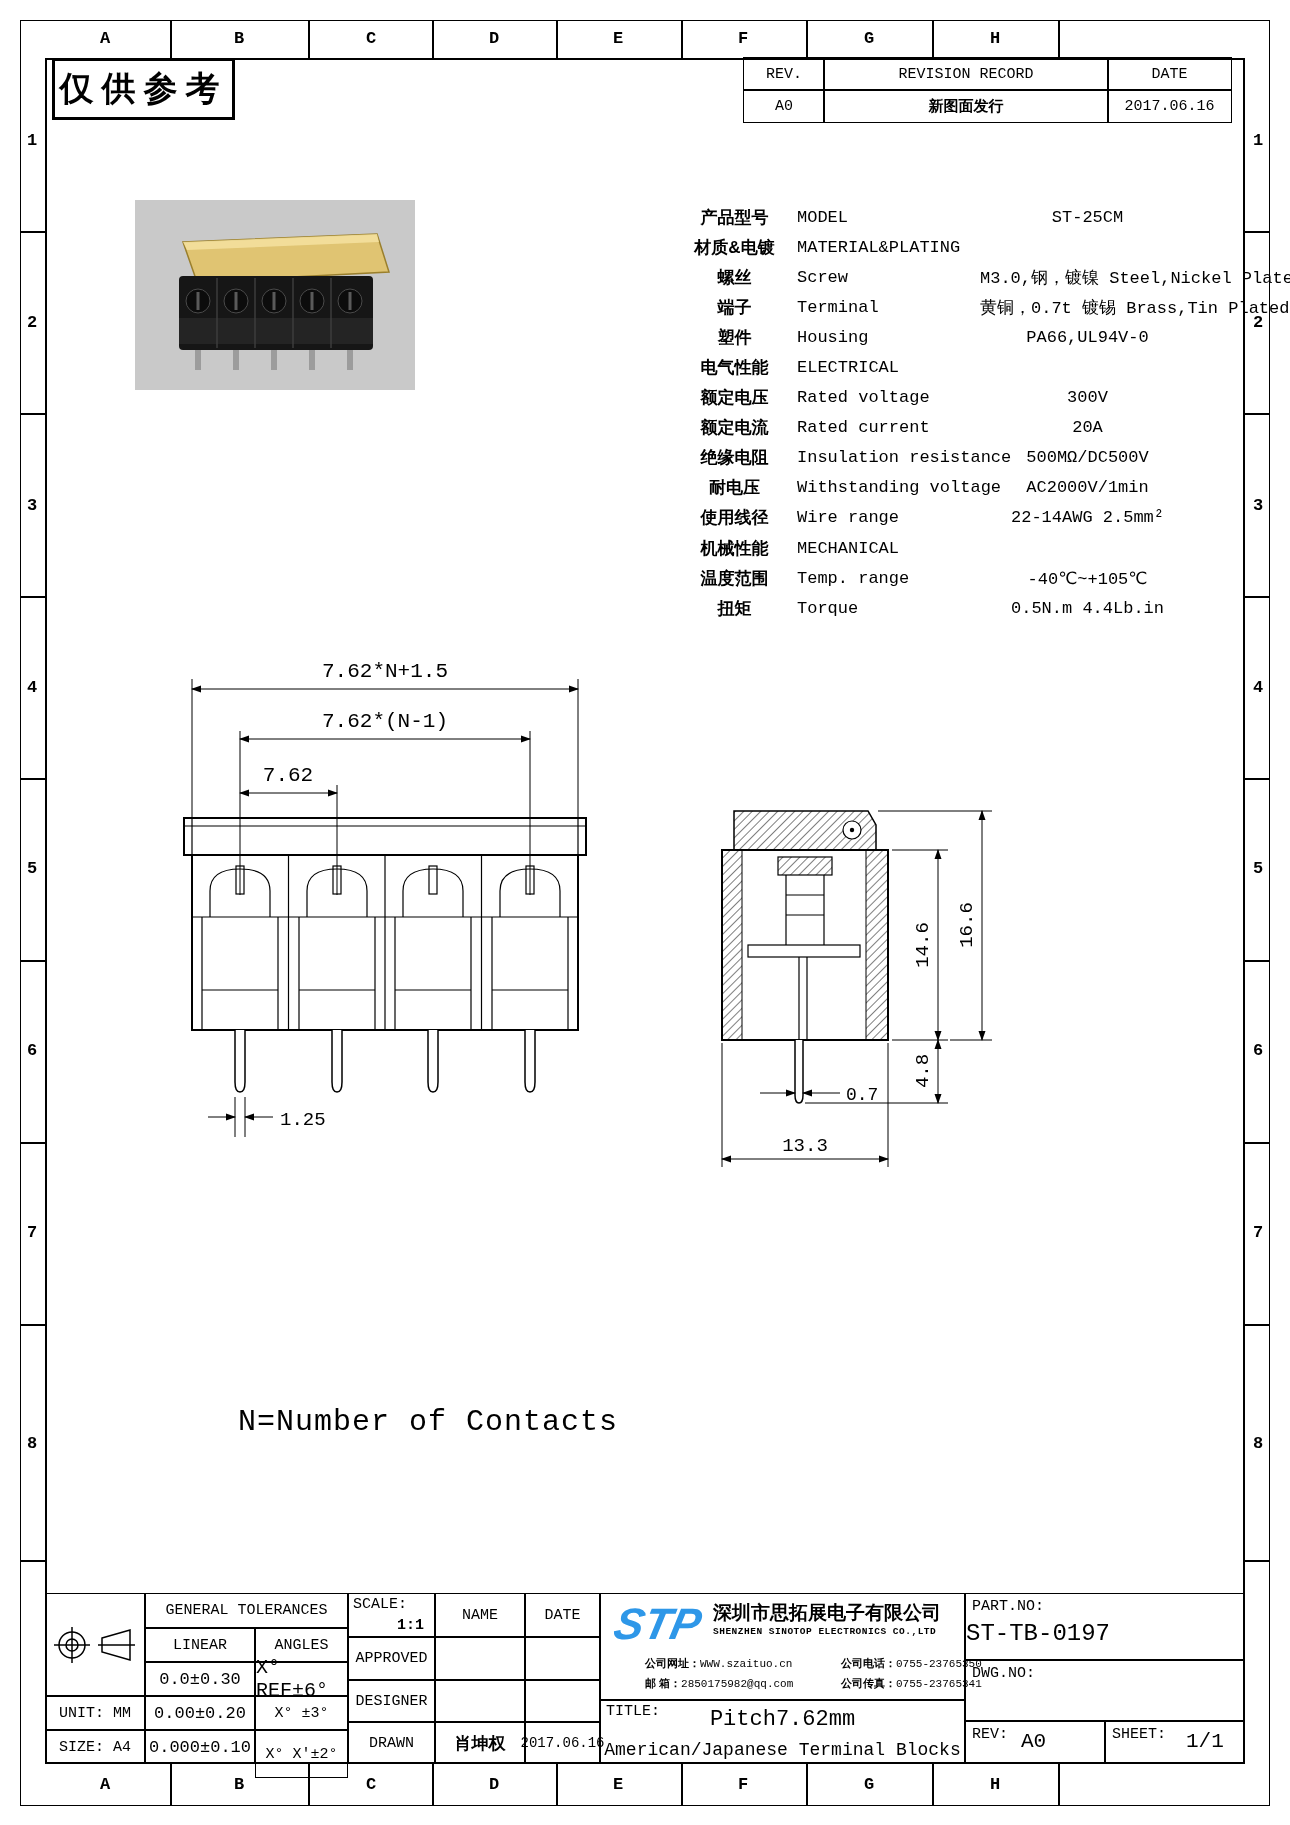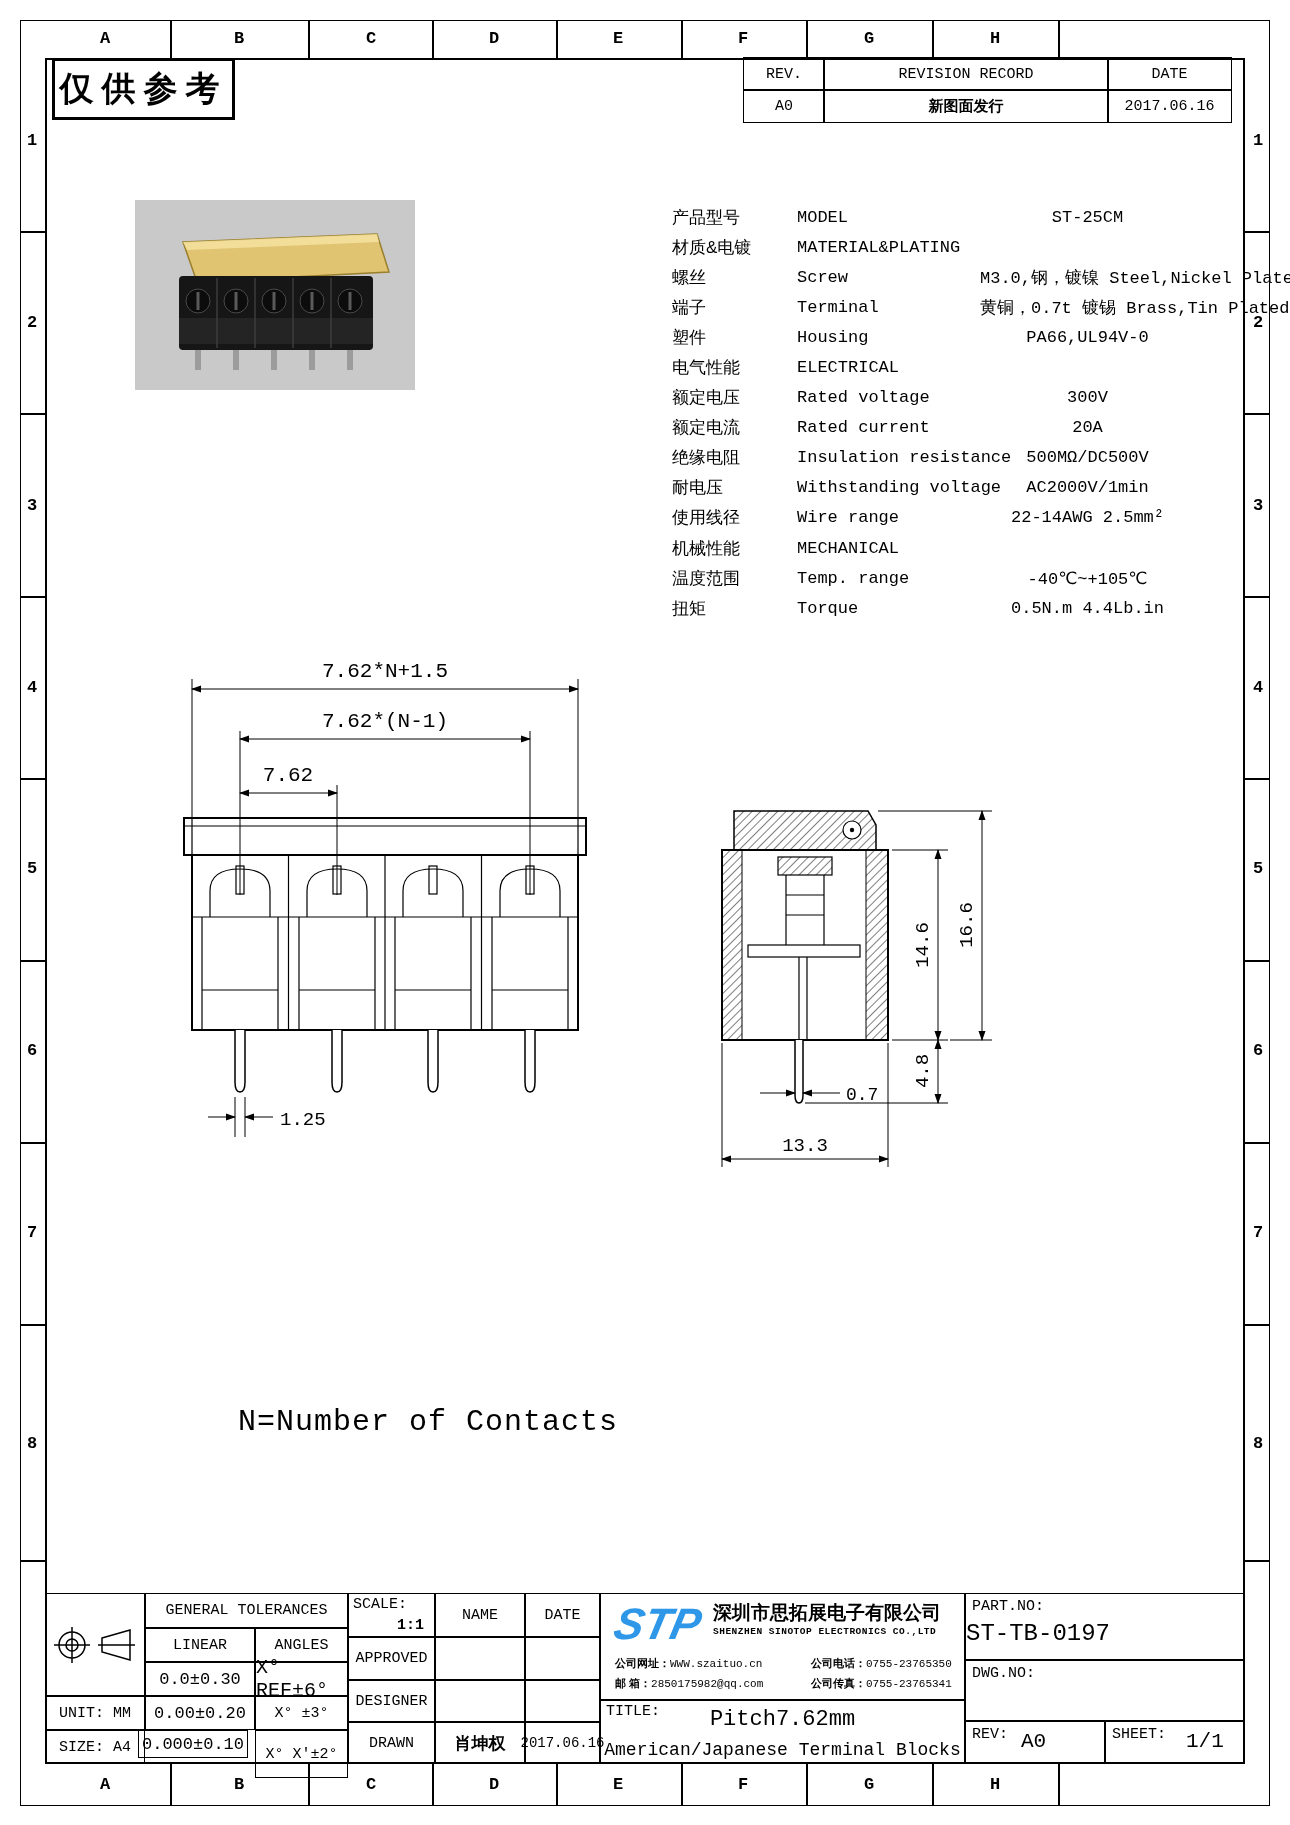--- a/index.html
+++ b/index.html
@@ -14,35 +14,35 @@
   .tickh{height:1.5px;background:#000;}
   .stamp{left:52px;top:58px;width:183px;height:62px;border:3px solid #000;display:flex;
          align-items:center;justify-content:center;font-size:34px;font-weight:600;letter-spacing:8px;
          font-family:"Liberation Serif","DejaVu Serif",serif;}
   .revtbl{left:744px;top:58px;width:487px;height:64px;display:grid;
           grid-template-columns:80px 284px 123px;grid-template-rows:32px 32px;}
   .revtbl>div{border:1.5px solid #000;display:flex;align-items:center;justify-content:center;
           font-size:15px;margin:-0.75px;}
   .spec{left:672px;top:202px;width:540px;}
   .spec-row{display:flex;height:30.1px;align-items:center;font-size:17px;white-space:nowrap;}
-  .spec-cn{width:125px;font-weight:normal;font-family:"Liberation Sans","DejaVu Sans",sans-serif;}
+  .spec-cn{width:125px;font-weight:bold;font-family:"Liberation Sans","DejaVu Sans",sans-serif;text-align:center;}
   .spec-en{width:183px;}
   .spec-val{width:215px;text-align:center;}
   .note{left:238px;top:1405px;font-size:30px;white-space:nowrap;letter-spacing:1px;}
   .tb{left:45px;top:1593px;width:1200px;height:171px;}
   .cell{position:absolute;border:1.5px solid #000;}
   .cc{display:flex;align-items:center;justify-content:center;}
   .lab{font-size:15px;}
   .tol{font-size:17px;}
   svg text{font-family:"Liberation Mono","DejaVu Sans Mono",monospace;fill:#000;}
   .logo{font-style:italic;font-weight:900;font-size:44px;color:#2e97e8;transform:skewX(-12deg);
         font-family:"Liberation Sans","DejaVu Sans",sans-serif;line-height:44px;}
   .cmpcn{font-size:19px;font-weight:bold;font-family:"Liberation Sans","DejaVu Sans",sans-serif;}
   .cmpen{font-size:9.5px;font-weight:bold;letter-spacing:0.5px;}
-  .contact{font-size:11px;white-space:nowrap;}
+  .contact{font-size:11px;white-space:nowrap;margin-left:30px;}
   .contact b{font-family:"Liberation Sans","DejaVu Sans",sans-serif;}
 </style>
 </head>
 <body>
 
 <div class="sheet">
 
   <div class="abs outer-border"></div>
   <div class="abs inner-border"></div>
 
@@ -377,21 +377,21 @@
     <div class="cell cc lab" style="left:0;top:103px;width:100px;height:34px">UNIT: MM</div>
     <div class="cell cc lab" style="left:0;top:137px;width:100px;height:34px">SIZE: A4</div>
 
     <div class="cell cc lab" style="left:100px;top:0;width:203px;height:35px">GENERAL TOLERANCES</div>
     <div class="cell cc lab" style="left:100px;top:35px;width:110px;height:34px">LINEAR</div>
     <div class="cell cc lab" style="left:210px;top:35px;width:93px;height:34px">ANGLES</div>
     <div class="cell cc tol" style="left:100px;top:69px;width:110px;height:34px">0.0±0.30</div>
     <div class="cell cc tol" style="left:210px;top:69px;width:93px;height:34px;font-size:20px">X° REF±6°</div>
     <div class="cell cc tol" style="left:100px;top:103px;width:110px;height:34px">0.00±0.20</div>
     <div class="cell cc tol" style="left:210px;top:103px;width:93px;height:34px;font-size:15px">X°  ±3°</div>
-    <div class="cell cc tol" style="left:93px;top:137px;width:110px;height:28px">0.000±0.10</div>
+    <div class="cell cc tol" style="left:100px;top:137px;width:110px;height:34px">0.000±0.10</div>
     <div class="cell cc tol" style="left:210px;top:137px;width:93px;height:48px;font-size:15px">X° X'±2°</div>
 
     <div class="cell" style="left:303px;top:0;width:87px;height:44px">
       <span class="abs lab" style="left:4px;top:2px">SCALE:</span>
       <span class="abs lab" style="right:10px;bottom:2px;font-weight:bold">1:1</span>
     </div>
     <div class="cell cc lab" style="left:390px;top:0;width:90px;height:44px">NAME</div>
     <div class="cell cc lab" style="left:480px;top:0;width:75px;height:44px">DATE</div>
     <div class="cell cc lab" style="left:303px;top:44px;width:87px;height:43px">APPROVED</div>
     <div class="cell" style="left:390px;top:44px;width:90px;height:43px"></div>

